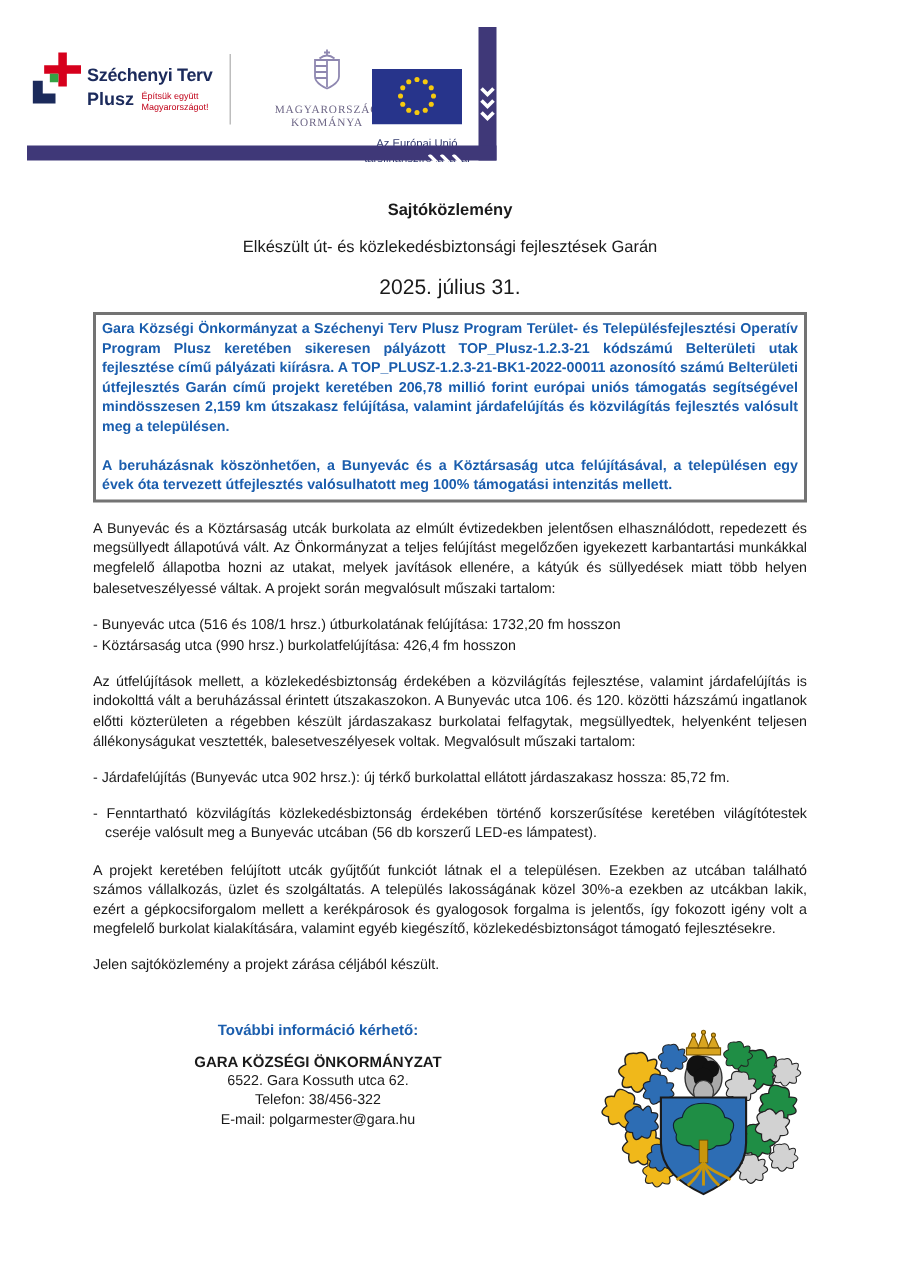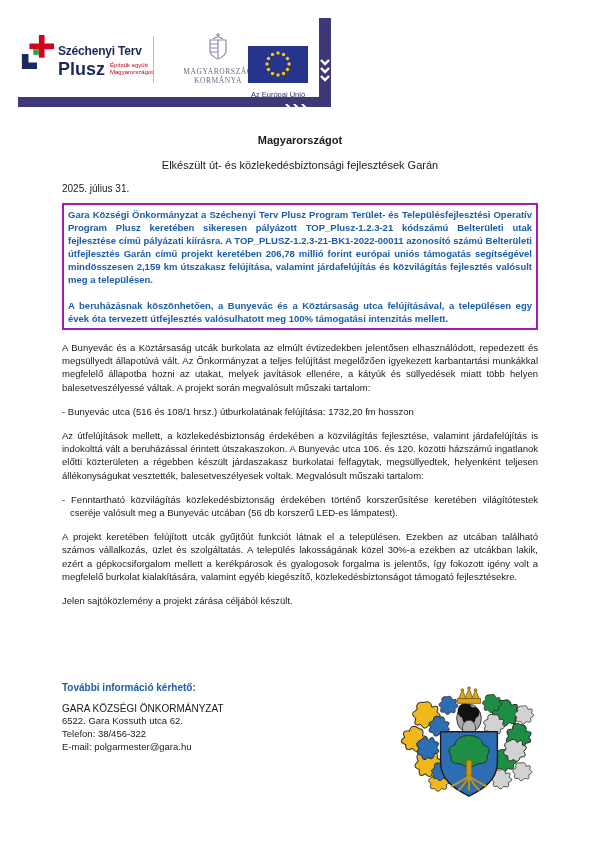--- a/index.html
+++ b/index.html
@@ -12,46 +12,46 @@
   
   .hdr-vbar { position:absolute; left:319px; top:18px; width:12px; height:89px; background:#3f3878; }
   .hdr-hbar { position:absolute; left:18px; top:97px; width:313px; height:10px; background:#3f3878; }
   .chev-right { position:absolute; right:22px; top:1px; }
   .chev-down  { position:absolute; left:1px; bottom:14px; }
   .sztp { position:absolute; left:20px; top:32px; width:128px; }
   .sztp-row { display:flex; align-items:flex-start; }
   .sztp-text { margin-left:4px; margin-top:10px; line-height:1.05; }
   .sztp-line1 { font-size:12px; font-weight:bold; color:#1b2a5b; letter-spacing:-0.2px; }
   .sztp-line2-row { display:flex; align-items:flex-start; margin-top:1px; }
-  .sztp-line2 { font-size:18px; font-weight:bold; color:#1b2a5b; }
+  .sztp-line2 { font-size:12px; font-weight:bold; color:#1b2a5b; }
   .sztp-tag { margin-left:5px; margin-top:2px; font-size:6px; color:#c00018; line-height:1.25; }
   .hdr-divider { position:absolute; left:153px; top:36px; width:1px; height:47px; background:#bdbdbd; }
   .gov { position:absolute; left:178px; top:31px; width:80px; text-align:center; }
   .gov-text { margin-top:2px; font-family:"Liberation Serif", serif; font-size:7.5px; letter-spacing:0.6px; color:#6e6787; line-height:1.25; }
   .eu { position:absolute; left:240px; top:46px; width:76px; text-align:center; }
   .eu-flag { display:block; margin:0 auto; }
   .eu-text { margin-top:3px; font-size:7.5px; color:#323a6e; line-height:1.3; }
   
   .content { position:absolute; left:62px; top:134px; width:476px; }
   .title { text-align:center; font-size:11px; font-weight:bold; }
   .subtitle { text-align:center; font-size:11px; margin-top:13px; }
-  .date { text-align:left; font-size:10px; margin-top:12px; }
+  .date { text-align:center; font-size:14px; margin-top:12px; }
   .hl-box {
-    margin-top:9px; border:2px solid #a21caf; padding:3px 4px;
+    margin-top:9px; border:2px solid #737373; padding:3px 4px;
     color:#1a5dad; font-weight:bold; font-size:9.5px; line-height:13px; text-align:justify;
   }
   .hl-box p + p { margin-top:13px; }
   .body-p { font-size:9.5px; line-height:13.2px; text-align:justify; margin-top:11px; }
   .body-list { margin-top:11px; font-size:9.5px; line-height:13.2px; }
   .body-list .li { margin-top:1px; }
   .li-hang { padding-left:8px; text-indent:-8px; text-align:justify; }
   
-  .footer-info { position:absolute; left:62px; top:682px; width:300px; }
+  .footer-info { position:absolute; left:62px; top:682px; width:300px;text-align:center; }
   .more-info { color:#1a5dad; font-weight:bold; font-size:10px; }
-  .org-name { font-weight:normal; font-size:10px; margin-top:10px; }
+  .org-name { font-weight:bold; font-size:10px; margin-top:10px; }
   .contact-line { font-size:9.5px; line-height:13px; }
   .arms { position:absolute; left:398px; top:686px; }
 </style>
 </head>
 <body>
 
 <div class="page">
 
   <div class="sztp">
     <div class="sztp-row">
@@ -135,38 +135,40 @@
     <span class="chev-right">
       <svg width="24" height="8" viewBox="0 0 24 8" fill="none" stroke="#ffffff" stroke-width="2.2">
         <polyline points="1,0 5,4 1,8"></polyline>
           <polyline points="9,0 13,4 9,8"></polyline>
           <polyline points="17,0 21,4 17,8"></polyline>
       </svg>
     </span>
   </div>
 
   <div class="content">
-    <div class="title">Magyarországot</div>
+    <div class="title">Sajtóközlemény</div>
     <div class="subtitle">Elkészült út- és közlekedésbiztonsági fejlesztések Garán</div>
     <div class="date">2025. július 31.</div>
 
     <div class="hl-box">
       <p>Gara Községi Önkormányzat a Széchenyi Terv Plusz Program Terület- és Településfejlesztési Operatív Program Plusz keretében sikeresen pályázott TOP_Plusz-1.2.3-21 kódszámú Belterületi utak fejlesztése című pályázati kiírásra. A TOP_PLUSZ-1.2.3-21-BK1-2022-00011 azonosító számú Belterületi útfejlesztés Garán című projekt keretében 206,78 millió forint európai uniós támogatás segítségével mindösszesen 2,159 km útszakasz felújítása, valamint járdafelújítás és közvilágítás fejlesztés valósult meg a településen.</p>
       <p>A beruházásnak köszönhetően, a Bunyevác és a Köztársaság utca felújításával, a településen egy évek óta tervezett útfejlesztés valósulhatott meg 100% támogatási intenzitás mellett.</p>
     </div>
 
     <p class="body-p">A Bunyevác és a Köztársaság utcák burkolata az elmúlt évtizedekben jelentősen elhasználódott, repedezett és megsüllyedt állapotúvá vált. Az Önkormányzat a teljes felújítást megelőzően igyekezett karbantartási munkákkal megfelelő állapotba hozni az utakat, melyek javítások ellenére, a kátyúk és süllyedések miatt több helyen balesetveszélyessé váltak. A projekt során megvalósult műszaki tartalom:</p>
 
     <div class="body-list">
       <div class="li">- Bunyevác utca (516 és 108/1 hrsz.) útburkolatának felújítása: 1732,20 fm hosszon</div>
+      <div class="li">- Köztársaság utca (990 hrsz.) burkolatfelújítása: 426,4 fm hosszon</div>
     </div>
 
     <p class="body-p">Az útfelújítások mellett, a közlekedésbiztonság érdekében a közvilágítás fejlesztése, valamint járdafelújítás is indokolttá vált a beruházással érintett útszakaszokon. A Bunyevác utca 106. és 120. közötti házszámú ingatlanok előtti közterületen a régebben készült járdaszakasz burkolatai felfagytak, megsüllyedtek, helyenként teljesen állékonyságukat vesztették, balesetveszélyesek voltak. Megvalósult műszaki tartalom:</p>
 
     <div class="body-list">
+      <div class="li li-hang">- Járdafelújítás (Bunyevác utca 902 hrsz.): új térkő burkolattal ellátott járdaszakasz hossza: 85,72 fm.</div>
       <div class="li li-hang" style="margin-top:11px;">- Fenntartható közvilágítás közlekedésbiztonság érdekében történő korszerűsítése keretében világítótestek cseréje valósult meg a Bunyevác utcában (56 db korszerű LED-es lámpatest).</div>
     </div>
 
     <p class="body-p">A projekt keretében felújított utcák gyűjtőút funkciót látnak el a településen. Ezekben az utcában található számos vállalkozás, üzlet és szolgáltatás. A település lakosságának közel 30%-a ezekben az utcákban lakik, ezért a gépkocsiforgalom mellett a kerékpárosok és gyalogosok forgalma is jelentős, így fokozott igény volt a megfelelő burkolat kialakítására, valamint egyéb kiegészítő, közlekedésbiztonságot támogató fejlesztésekre.</p>
     <p class="body-p">Jelen sajtóközlemény a projekt zárása céljából készült.</p>
   </div>
 
   <div class="footer-info">
     <div class="more-info">További információ kérhető:</div>
     <div class="org-name">GARA KÖZSÉGI ÖNKORMÁNYZAT</div>

